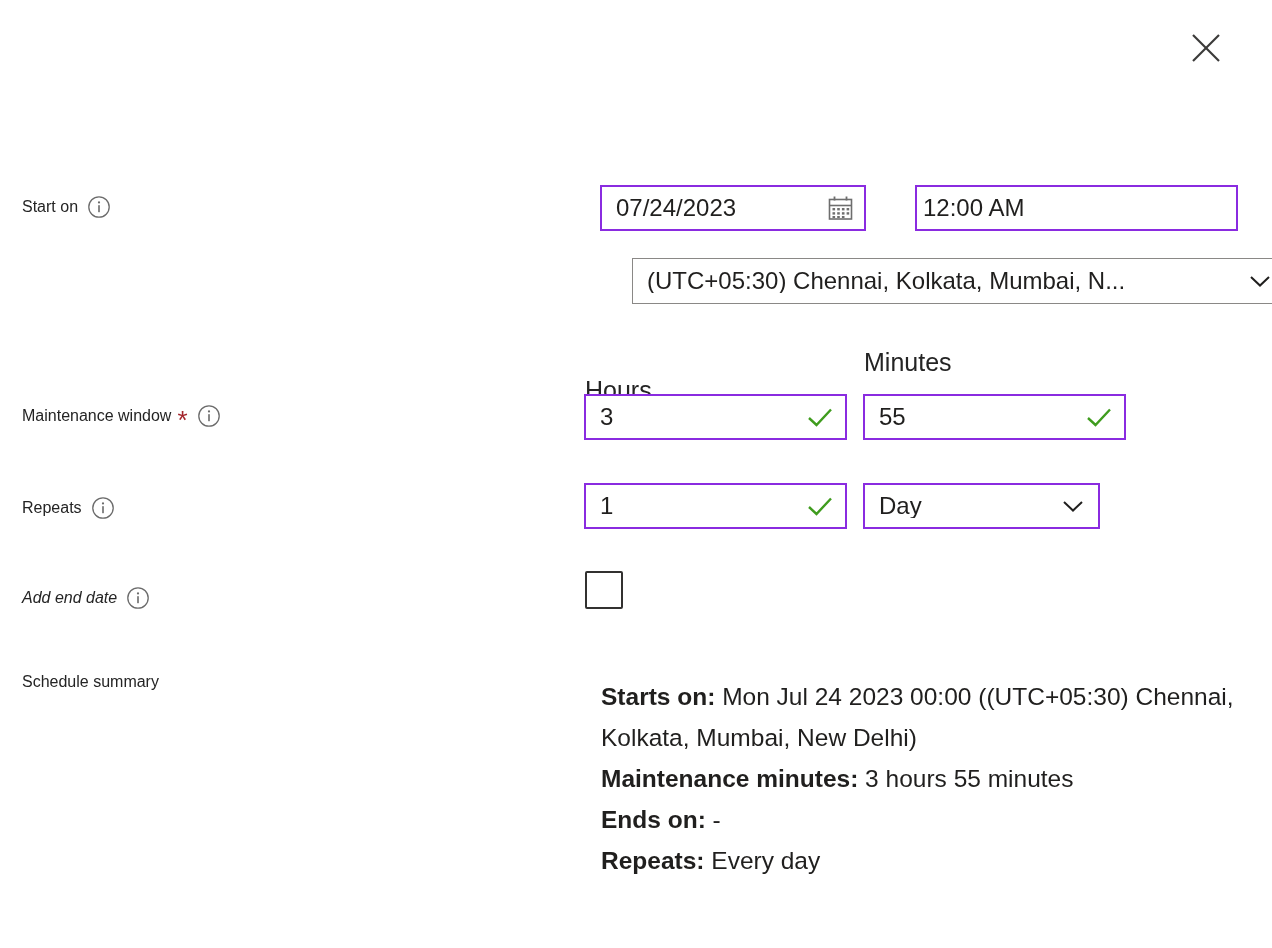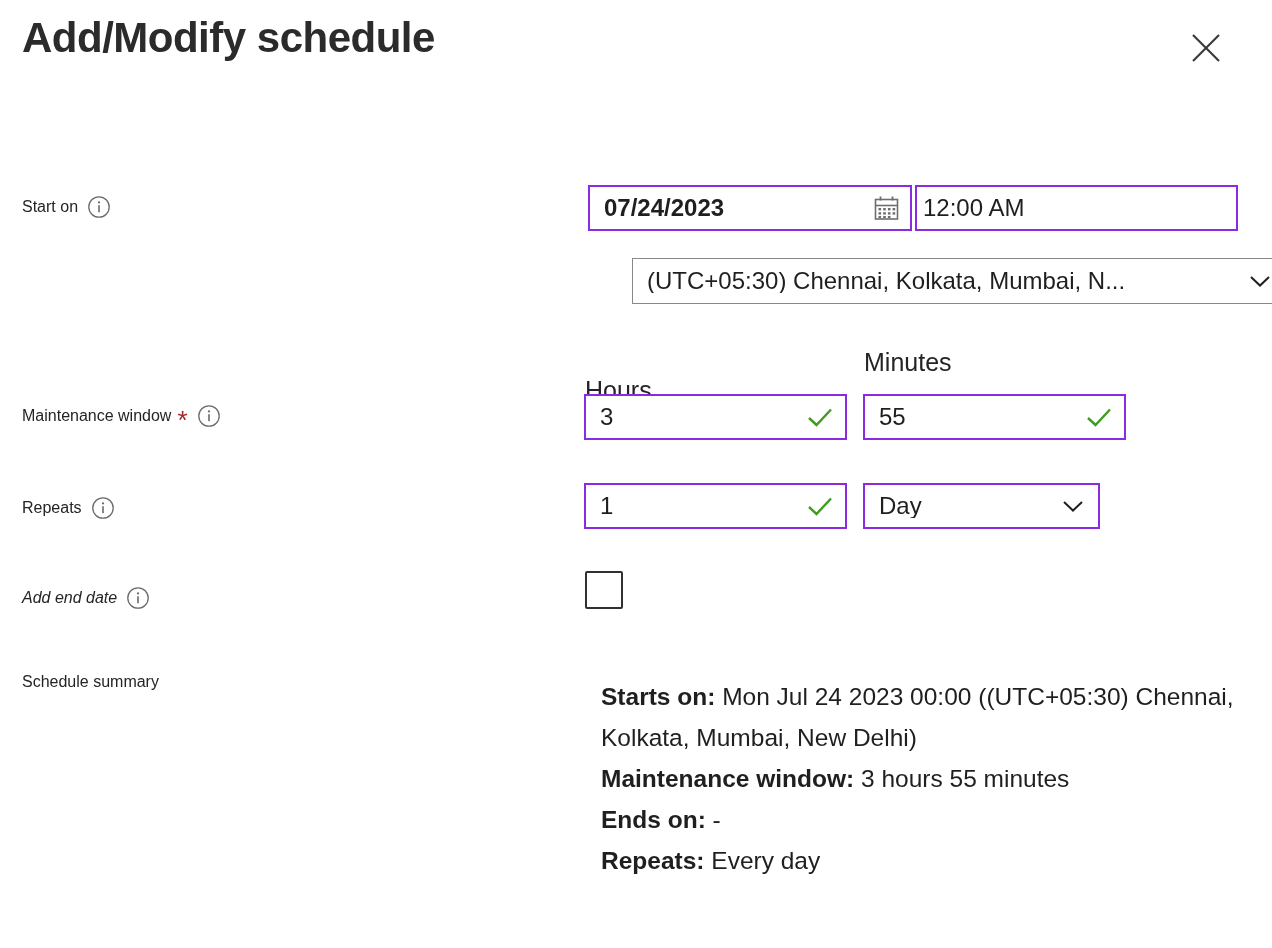--- a/index.html
+++ b/index.html
@@ -157,21 +157,20 @@
     line-height: 41px;
     color: #201f1e;
   }
   .summary-line { display: block; }
   .summary-line b { font-weight: bold; }
 </style>
 </head>
 <body>
 
 <div class="panel-header">
-  <div class="panel-title">Add/Modify schedule</div>
   <button class="close-button" aria-label="Close">
     <span>
       <svg width="34" height="34" viewBox="0 0 34 34">
         <line x1="4" y1="4" x2="30" y2="30" stroke="#3b3a39" stroke-width="2.2"></line>
         <line x1="30" y1="4" x2="4" y2="30" stroke="#3b3a39" stroke-width="2.2"></line>
       </svg>
     </span>
   </button>
 </div>
 
@@ -183,21 +182,21 @@
       <span class="info-icon">
         <svg width="24" height="24" viewBox="0 0 24 24">
           <circle cx="12" cy="12" r="10.2" fill="none" stroke="#6b6b6b" stroke-width="1.3"></circle>
           <circle cx="12" cy="7.4" r="1.1" fill="#6b6b6b"></circle>
           <rect x="11.2" y="10.2" width="1.6" height="7" fill="#6b6b6b"></rect>
         </svg>
       </span>
     </div>
 
     <div class="fields">
-      <div class="field" style="left:4px; top:85px; width:324px;font-weight:bold;">
+      <div class="field" style="left:16px; top:85px; width:266px;">
         <span class="value">07/24/2023</span>
         <span class="trail">
           <svg width="27" height="27" viewBox="0 0 27 27">
             <rect x="2.5" y="4.5" width="22" height="19.5" fill="none" stroke="#6e6e6e" stroke-width="1.6"></rect>
             <line x1="2.5" y1="10.5" x2="24.5" y2="10.5" stroke="#6e6e6e" stroke-width="1.6"></line>
             <line x1="7.5" y1="1.5" x2="7.5" y2="5.5" stroke="#6e6e6e" stroke-width="1.8"></line>
             <line x1="19.5" y1="1.5" x2="19.5" y2="5.5" stroke="#6e6e6e" stroke-width="1.8"></line>
             <g fill="#6e6e6e">
               <rect x="5.5" y="13" width="2.6" height="2.4"></rect>
                 <rect x="10.2" y="13" width="2.6" height="2.4"></rect>
@@ -319,21 +318,21 @@
       <span class="label-text">Schedule summary</span>
     </div>
   </div>
 </div>
 
 <div class="summary-block">
   <span class="summary-line">
     <b>Starts on:</b><span> Mon Jul 24 2023 00:00 ((UTC+05:30) Chennai, Kolkata, Mumbai, New Delhi)</span>
   </span>
   <span class="summary-line">
-    <b>Maintenance window:</b><span> 3 hours 55 minutes</span>
+    <b>Maintenance minutes:</b><span> 3 hours 55 minutes</span>
   </span>
   <span class="summary-line">
     <b>Ends on:</b><span> -</span>
   </span>
   <span class="summary-line">
     <b>Repeats:</b><span> Every day</span>
   </span>
 </div>
 
 </body></html>

